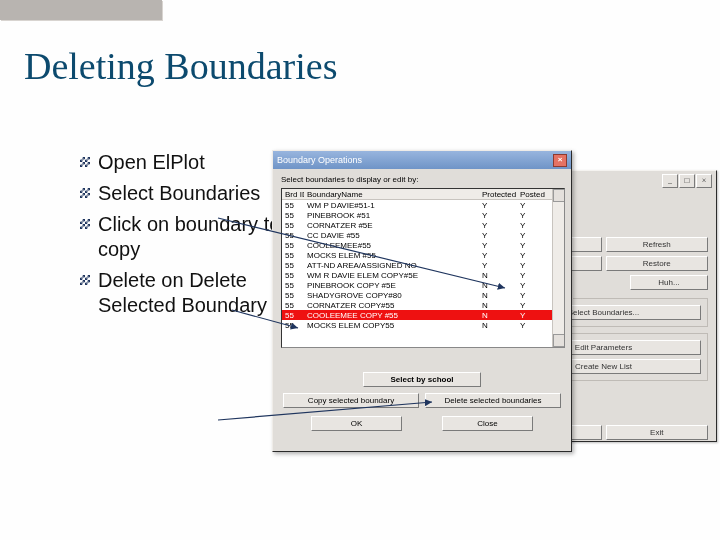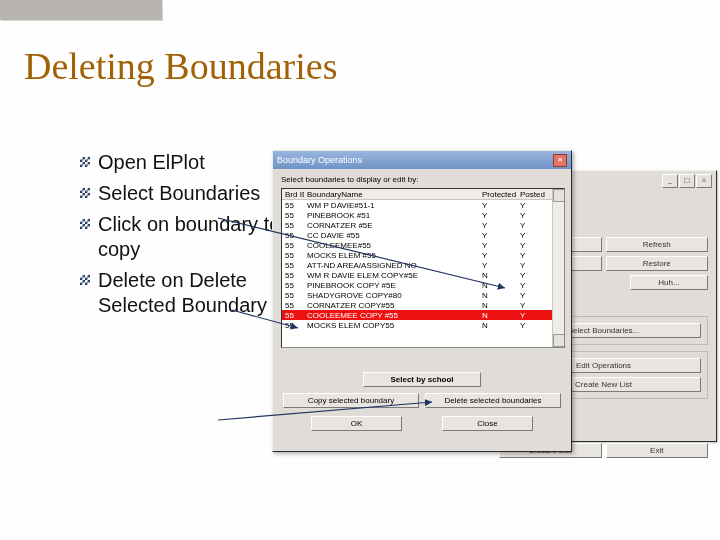--- a/index.html
+++ b/index.html
@@ -19,21 +19,21 @@
     height: 20px;
     background: #b8b4b0;
     box-shadow: 1px 1px 0 #d8d4d0;
   }
   .slide-title {
     position: absolute;
     top: 44px;
     left: 24px;
     font-family: Georgia, 'Times New Roman', serif;
     font-size: 38px;
-    color: #a16207;
+    color: #0c4a6e;
   }
   .bullets {
     position: absolute;
     top: 150px;
     left: 80px;
     width: 210px;
     font-size: 20px;
     line-height: 1.25;
     color: #111;
   }
@@ -274,32 +274,32 @@
     <span>□</span>
     <span>×</span>
   </div>
   <div class="elplot-body">
     <div class="grid2" style="margin-bottom:4px">
       <span class="btn">New</span>
       <span class="btn">Refresh</span>
       <span class="btn">Delete</span>
       <span class="btn">Restore</span>
     </div>
-    <div style="text-align:right;margin-bottom:24px">
+    <div style="text-align:right;margin-bottom:6px">
       <span class="btn" style="width:70px">Huh...</span>
     </div>
 
     <div class="group-box">
       <span class="group-title">Boundary Editing</span>
       <span class="btn" style="display:block;text-align:center">Select Boundaries...</span>
     </div>
 
     <div class="group-box">
       <span class="group-title">Edit/Create</span>
-      <span class="btn" style="display:block;margin-bottom:4px;text-align:center">Edit Operations</span>
+      <span class="btn" style="display:block;margin-bottom:4px;text-align:center">Edit Parameters</span>
       <span class="btn" style="display:block;text-align:center">Create New List</span>
     </div>
 
     <div class="grid2">
       <span class="btn">Discard List</span>
       <span class="btn">Exit</span>
     </div>
   </div>
 </div>
 

